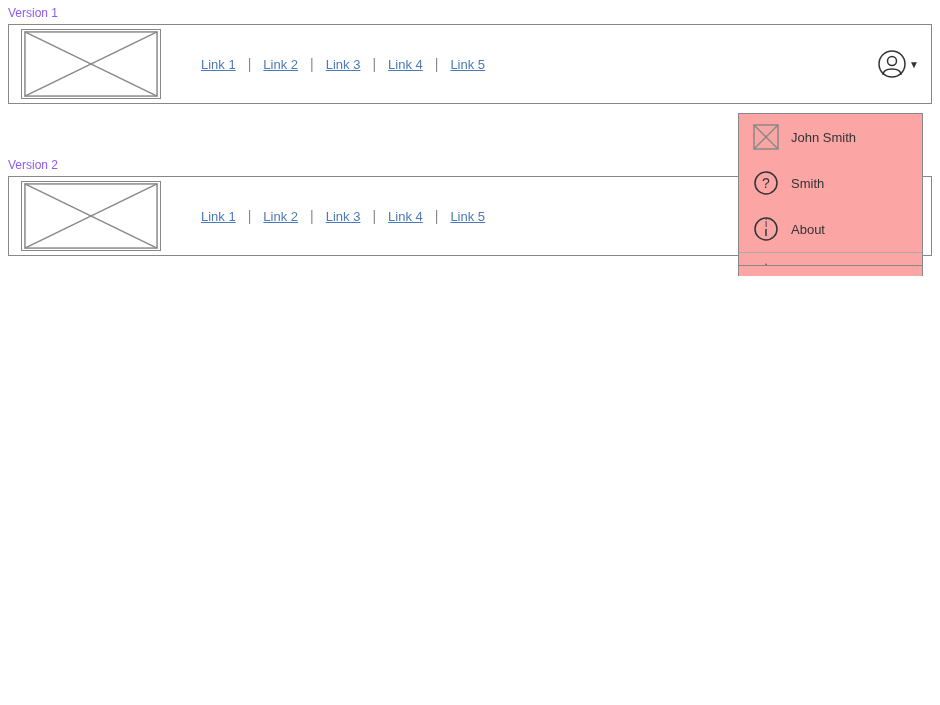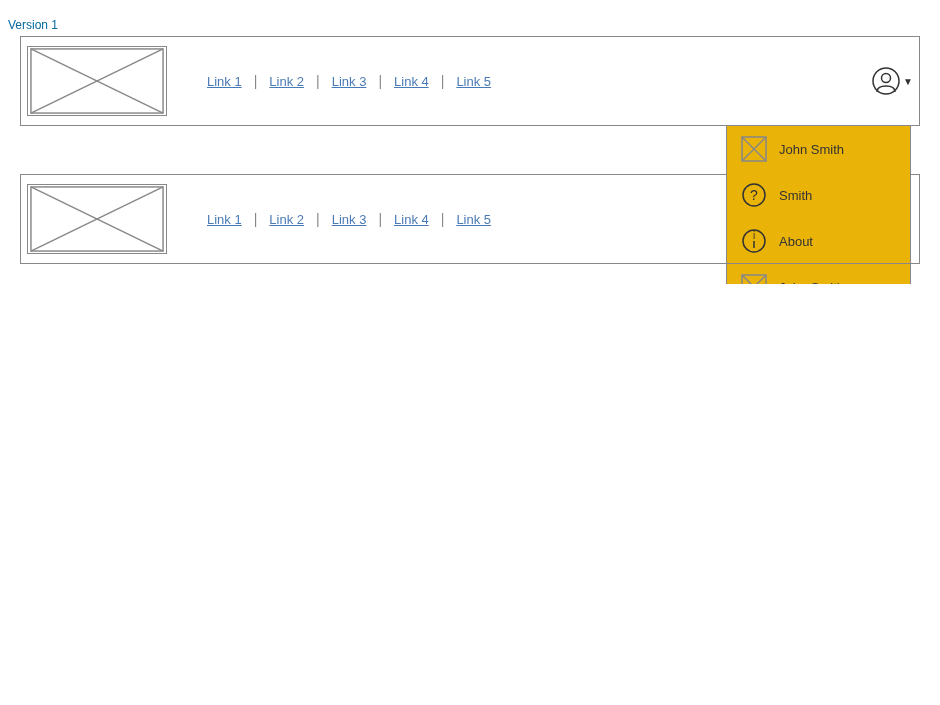--- a/index.html
+++ b/index.html
@@ -5,31 +5,30 @@
     * { box-sizing: border-box; margin: 0; padding: 0; }
     body {
       font-family: Arial, sans-serif;
       background: #fff;
       font-size: 13px;
       color: #333;
     }
     .version-label {
       padding: 6px 8px 4px 8px;
       font-size: 12px;
-      color: #0369a1;
-      margin-top: 12px;
+      color: #8b5cf6;
     }
     .navbar {
       display: flex;
       align-items: center;
       border: 1.5px solid #888;
-      margin: 0 20px;
-      padding: 8px 6px;
+      margin: 0 8px;
+      padding: 8px 12px;
       position: relative;
-      height: 90px;
+      height: 80px;
     }
     .logo-box {
       width: 140px;
       height: 70px;
       border: 1.5px solid #888;
       position: relative;
       flex-shrink: 0;
     }
     .logo-box svg {
       width: 100%;
@@ -79,21 +78,21 @@
     .dropdown-arrow {
       font-size: 10px;
       color: #333;
     }
     .dropdown-menu {
       position: absolute;
       right: 8px;
       top: 88px;
       width: 185px;
       border: 1.5px solid #888;
-      background: #eab308;
+      background: #fca5a5;
       z-index: 10;
     }
     .dropdown-item {
       display: flex;
       align-items: center;
       gap: 12px;
       padding: 10px 14px;
       cursor: pointer;
       border-bottom: none;
     }
@@ -201,20 +200,21 @@
         </svg>
         <span class="dropdown-item-label">LOG OUT</span>
       </div>
     </div>
   </div>
 </div>
 
 <div class="section-gap"></div>
 
 <div class="version-section">
+  <div class="version-label">Version 2</div>
   <div class="navbar">
 
     <div class="logo-box">
       <svg viewBox="0 0 140 70" xmlns="http://www.w3.org/2000/svg">
         <rect x="2" y="2" width="136" height="66" fill="none" stroke="#888" stroke-width="1.5"></rect>
         <line x1="2" y1="2" x2="138" y2="68" stroke="#888" stroke-width="1.5"></line>
         <line x1="138" y1="2" x2="2" y2="68" stroke="#888" stroke-width="1.5"></line>
       </svg>
     </div>
 

